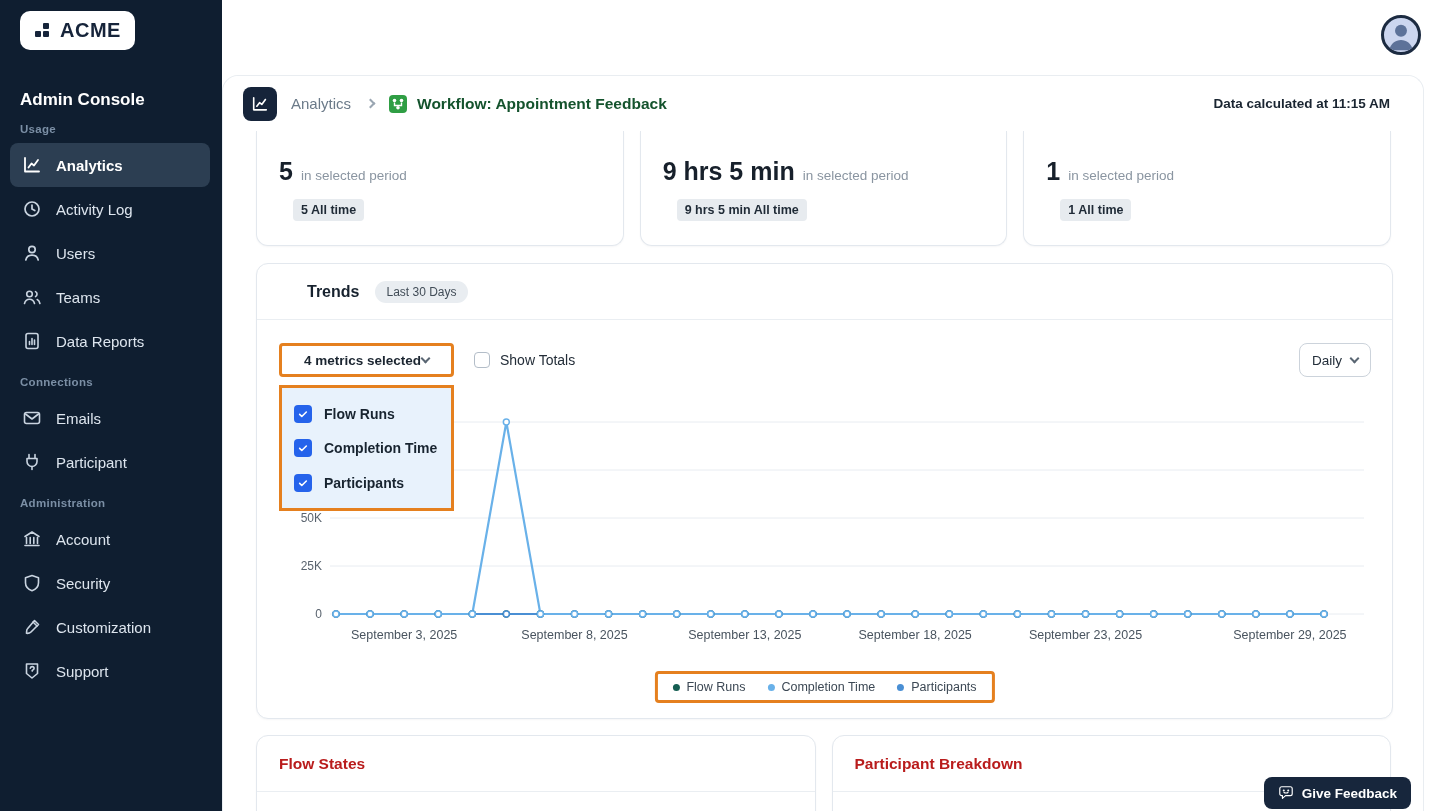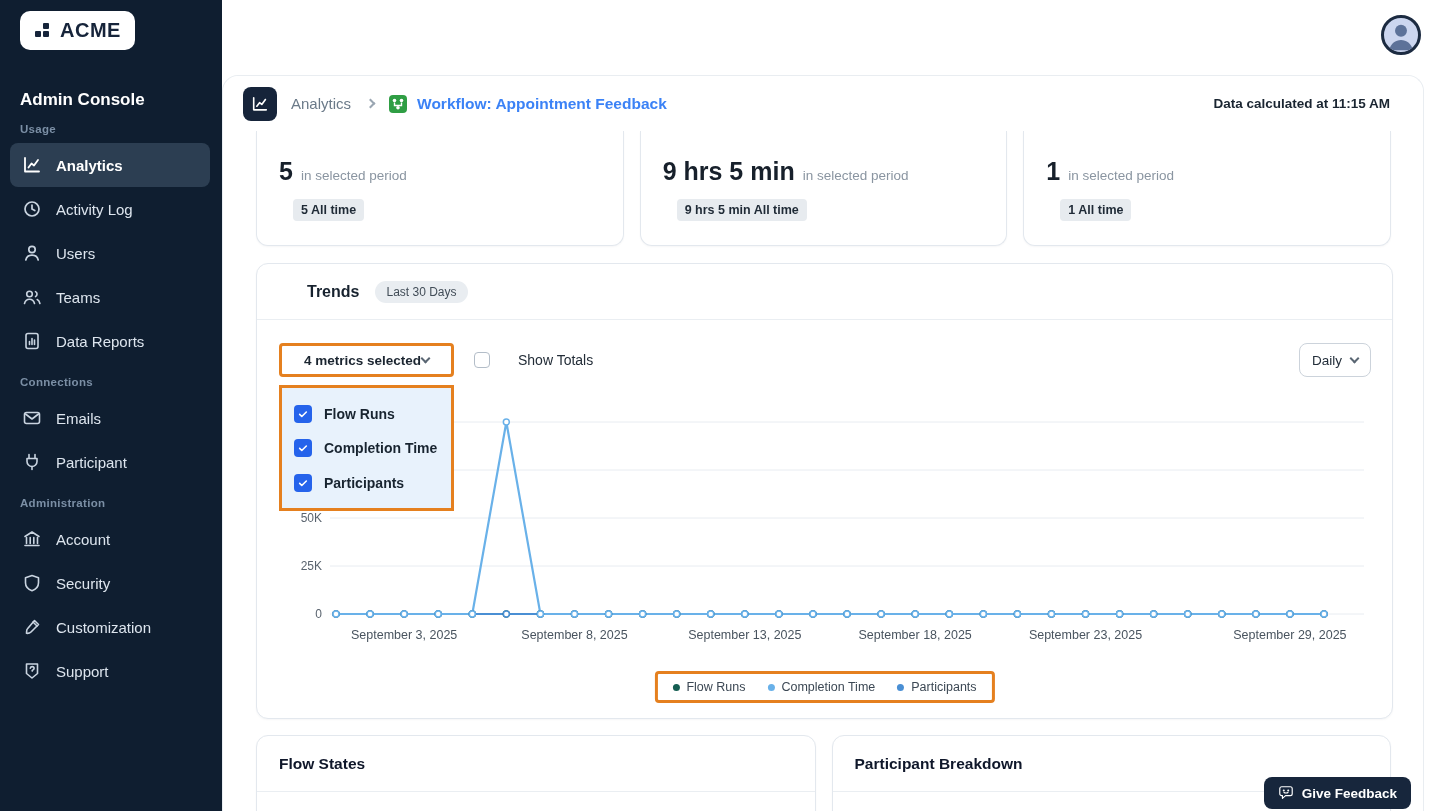--- a/index.html
+++ b/index.html
@@ -27,61 +27,61 @@
   .avatar svg { width:100%; height:100%; }
 
   
   .panel { position:absolute; left:222px; top:75px; right:16px; bottom:0; background:#ffffff; border:1px solid #e9edf1; border-bottom:none; border-radius:16px 16px 0 0; overflow:hidden; }
   .panel-header { position:absolute; top:0; left:0; right:0; height:55px; background:#ffffff; display:flex; align-items:center; padding:0 33px 0 20px; z-index:20; border-radius:16px 16px 0 0; }
   .bc-icon { width:34px; height:34px; border-radius:8px; background:#16243a; display:flex; align-items:center; justify-content:center; }
   .bc-icon svg { width:18px; height:18px; color:#ffffff; }
   .bc-root { margin-left:14px; font-size:15px; color:#6b7a89; cursor:pointer; }
   .chev-right { width:7px; height:7px; border-top:2px solid #9aa6b2; border-right:2px solid #9aa6b2; transform:rotate(45deg); margin:0 14px 0 16px; }
   .wf-icon { width:20px; height:20px; margin-right:9px; }
-  .page-title { font-size:15.5px; font-weight:700; color:#3b82f6; }
+  .page-title { font-size:15.5px; font-weight:700; color:#14532d; }
   .data-note { margin-left:auto; font-size:13.5px; font-weight:700; color:#1a2531; }
 
   
   .stats-row { position:absolute; top:55px; left:33px; right:32px; display:flex; gap:16px; z-index:1; }
   .stat-card { flex:1; height:115px; background:#fff; border:1px solid #e3e8ee; border-top:none; border-radius:0 0 12px 12px; padding:26px 22px 0; box-shadow:0 1px 2px rgba(16,24,40,.04); }
   .stat-line { display:flex; align-items:baseline; gap:8px; }
   .stat-value { font-size:25px; font-weight:700; color:#17202b; }
   .stat-period { font-size:13.5px; color:#8a95a1; }
   .all-time-badge { display:inline-block; margin-top:13px; background:#e7ebef; color:#1f2a36; font-size:12.5px; font-weight:600; padding:4px 8px; border-radius:4px;margin-left:14px; }
 
   
   .trends-card { position:absolute; left:33px; top:187px; width:1137px; height:456px; background:#fff; border:1px solid #e3e8ee; border-radius:12px; box-shadow:0 1px 2px rgba(16,24,40,.04); }
   .trends-head { height:56px; display:flex; align-items:center; gap:16px; padding:0 22px; border-bottom:1px solid #eaeef2; }
   .trends-title { font-size:16px; font-weight:700; color:#17222e;margin-left:28px; }
   .period-pill { background:#e9edf1; color:#414c57; font-size:12px; padding:4px 11px; border-radius:11px; }
 
   .metrics-btn { position:absolute; left:22px; top:79px; width:175px; height:34px; background:#fff; border:3px solid #e5801f; border-radius:4px; display:flex; align-items:center; justify-content:space-between; padding:0 22px; font-size:13.5px; font-weight:600; color:#1b2530; cursor:pointer; }
   .chev-down { width:7px; height:7px; border-right:2px solid #5a6673; border-bottom:2px solid #5a6673; transform:rotate(45deg); margin-top:-3px; }
-  .show-totals { position:absolute; left:217px; top:79px; height:34px; display:flex; align-items:center; gap:28px; }
+  .show-totals { position:absolute; left:217px; top:79px; height:34px; display:flex; align-items:center; gap:10px; }
   .checkbox-empty { width:16px; height:16px; border:1.5px solid #b3bdc8; border-radius:4px; background:#fff; cursor:pointer; }
   .show-totals-label { font-size:14px; color:#232d38; }
   .daily-btn { position:absolute; right:21px; top:79px; width:72px; height:34px; background:#fff; border:1px solid #ccd3db; border-radius:8px; display:flex; align-items:center; justify-content:center; gap:9px; font-size:13.5px; color:#232e3a; cursor:pointer; }
 
   .metrics-dropdown { position:absolute; left:22px; top:121px; width:175px; height:126px; background:#e8f2fc; border:3px solid #e5801f; z-index:5; display:flex; flex-direction:column; justify-content:space-evenly; }
   .metric-option { display:flex; align-items:center; gap:12px; padding-left:12px; cursor:pointer; }
   .checkbox-checked { width:18px; height:18px; background:#2563eb; border-radius:4px; display:flex; align-items:center; justify-content:center; flex:0 0 18px; cursor:pointer; }
   .checkbox-checked svg { width:12px; height:12px; }
   .metric-label { font-size:14px; font-weight:600; color:#182430; }
 
   #trend-chart { position:absolute; left:22px; top:146px; }
 
   .legend-box { position:absolute; top:407px; left:50%; transform:translateX(-50%); height:32px; border:3px solid #e5801f; border-radius:4px; display:flex; align-items:center; gap:22px; padding:0 15px; background:#fff; }
   .legend-item { display:flex; align-items:center; gap:7px; cursor:pointer; }
   .legend-dot { width:7px; height:7px; border-radius:50%; }
   .legend-label { font-size:12.5px; color:#3c4854; }
 
   
   .bottom-row { position:absolute; left:33px; top:659px; right:32px; display:flex; gap:16px; }
   .bottom-card { flex:1; height:150px; background:#fff; border:1px solid #e3e8ee; border-radius:12px; box-shadow:0 1px 2px rgba(16,24,40,.04); }
-  .bottom-card-head { height:56px; display:flex; align-items:center; padding:0 22px; border-bottom:1px solid #eaeef2; font-size:15.5px; font-weight:700; color:#0f172a; }
+  .bottom-card-head { height:56px; display:flex; align-items:center; padding:0 22px; border-bottom:1px solid #eaeef2; font-size:15.5px; font-weight:700; color:#b91c1c; }
 
   
   .feedback-btn { position:fixed; right:29px; bottom:2px; height:32px; background:#17263c; border:none; border-radius:8px; color:#fff; display:flex; align-items:center; gap:8px; padding:0 14px; font-size:13.5px; font-weight:600; font-family:"Liberation Sans", sans-serif; cursor:pointer; z-index:50; }
   .feedback-btn svg { width:16px; height:16px; }
 </style>
 </head>
 <body>
 
 <aside class="sidebar">
   <div class="logo">

